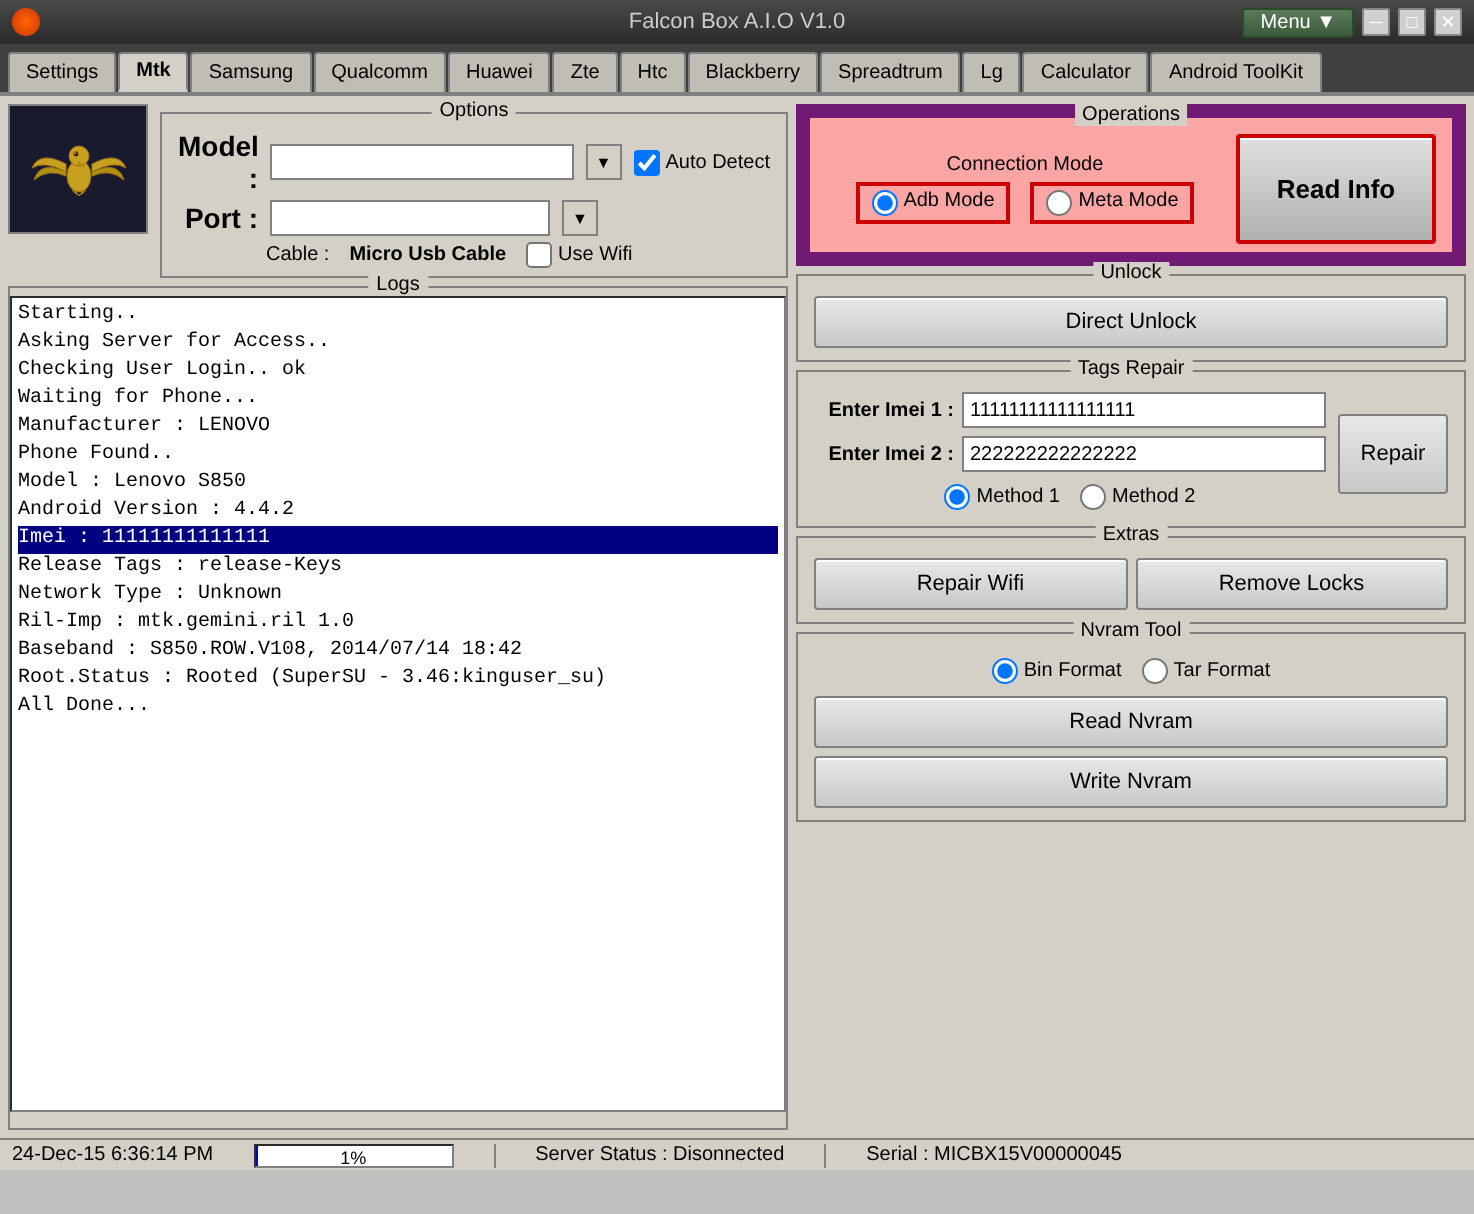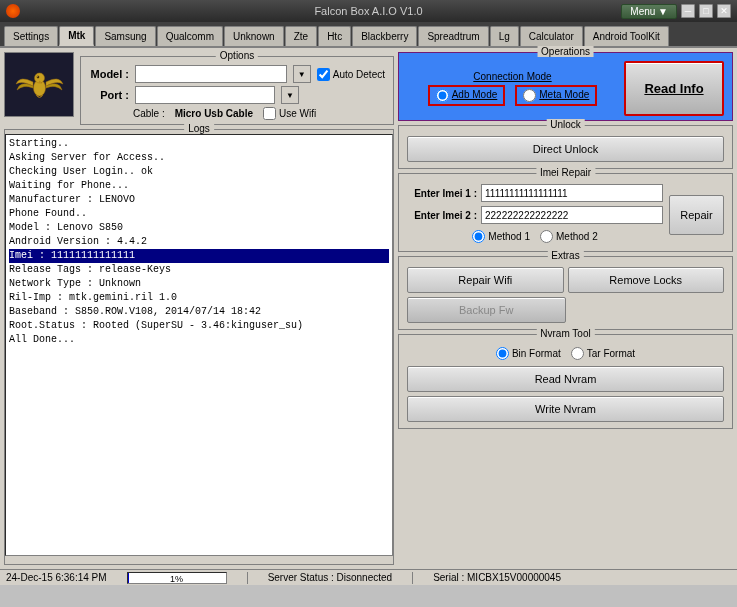--- a/index.html
+++ b/index.html
@@ -108,21 +108,21 @@
       padding-top: 4px;
     }
     .field-row {
       display: flex;
       align-items: center;
       gap: 6px;
     }
     .field-label {
       width: 40px;
       text-align: right;
-      font-size: 11px;
+      font-size: 14px;
       font-weight: bold;
     }
     .field-input {
       flex: 1;
       height: 18px;
       border: 1px solid #808080;
       background: #fff;
       font-size: 10px;
       padding: 1px 3px;
     }
@@ -182,25 +182,24 @@
       color: #fff;
     }
     
     .right-panel {
       flex: 1;
       display: flex;
       flex-direction: column;
       gap: 4px;
     }
     .ops-box {
-      border: 1px solid #701a75;
-      background: #3b82f6;
+      border: 7px solid #701a75;
+      background: #fca5a5;
       padding: 4px 8px;
       position: relative;
-      text-decoration: underline;
     }
     .ops-box .box-title {
       position: absolute;
       top: -7px;
       left: 50%;
       transform: translateX(-50%);
       background: #d4d0c8;
       padding: 0 4px;
       font-size: 10px;
     }
@@ -329,21 +328,21 @@
     <div class="win-btn">□</div>
     <div class="win-btn">✕</div>
   </div>
 </div>
 
 <div class="tabs-bar">
   <div class="tab">Settings</div>
   <div class="tab active">Mtk</div>
   <div class="tab">Samsung</div>
   <div class="tab">Qualcomm</div>
-  <div class="tab">Unknown</div>
+  <div class="tab">Huawei</div>
   <div class="tab">Zte</div>
   <div class="tab">Htc</div>
   <div class="tab">Blackberry</div>
   <div class="tab">Spreadtrum</div>
   <div class="tab">Lg</div>
   <div class="tab">Calculator</div>
   <div class="tab">Android ToolKit</div>
 </div>
 
 <div class="main-area">
@@ -450,21 +449,21 @@
     </div>
 
     <div class="section-box">
       <span class="box-title">Unlock</span>
       <div class="section-content">
         <button class="action-btn">Direct Unlock</button>
       </div>
     </div>
 
     <div class="section-box">
-      <span class="box-title">Imei Repair</span>
+      <span class="box-title">Tags Repair</span>
       <div class="section-content">
         <div style="display:flex; gap:6px; align-items:center;">
           <div style="flex:1; display:flex; flex-direction:column; gap:4px;">
             <div class="imei-row">
               <span class="imei-label">Enter Imei 1 :</span>
               <input class="imei-input" type="text" id="imei1-field" value="11111111111111111" style="">
             </div>
             <div class="imei-row">
               <span class="imei-label">Enter Imei 2 :</span>
               <input class="imei-input" type="text" id="imei2-field" value="222222222222222" style="">
@@ -485,21 +484,20 @@
       </div>
     </div>
 
     <div class="section-box">
       <span class="box-title">Extras</span>
       <div class="section-content">
         <div class="extras-row">
           <button class="action-btn" style="flex:1;">Repair Wifi</button>
           <button class="action-btn" style="flex:1;">Remove Locks</button>
         </div>
-        <button class="action-btn" style="width:50%; color:#888;" disabled="">Backup Fw</button>
       </div>
     </div>
 
     <div class="section-box">
       <span class="box-title">Nvram Tool</span>
       <div class="section-content">
         <div class="nvram-format-row">
           <label class="method-radio">
             <input type="radio" name="nvram-format" checked="" style="">
             <span>Bin Format</span>

